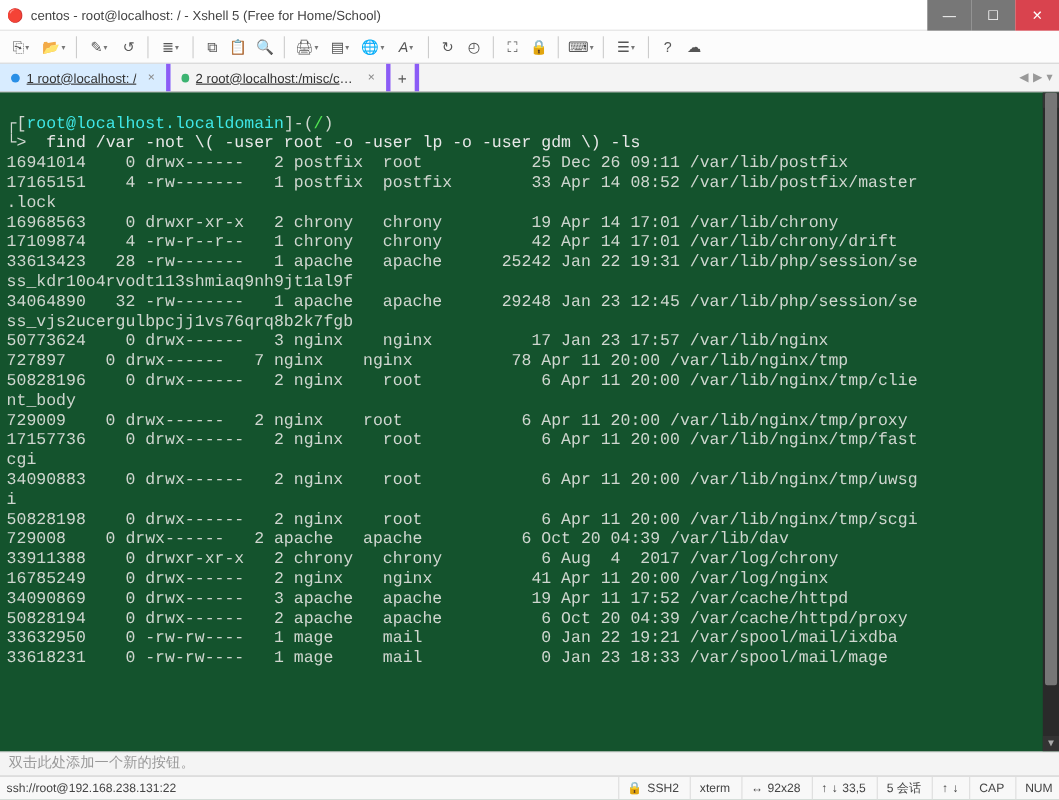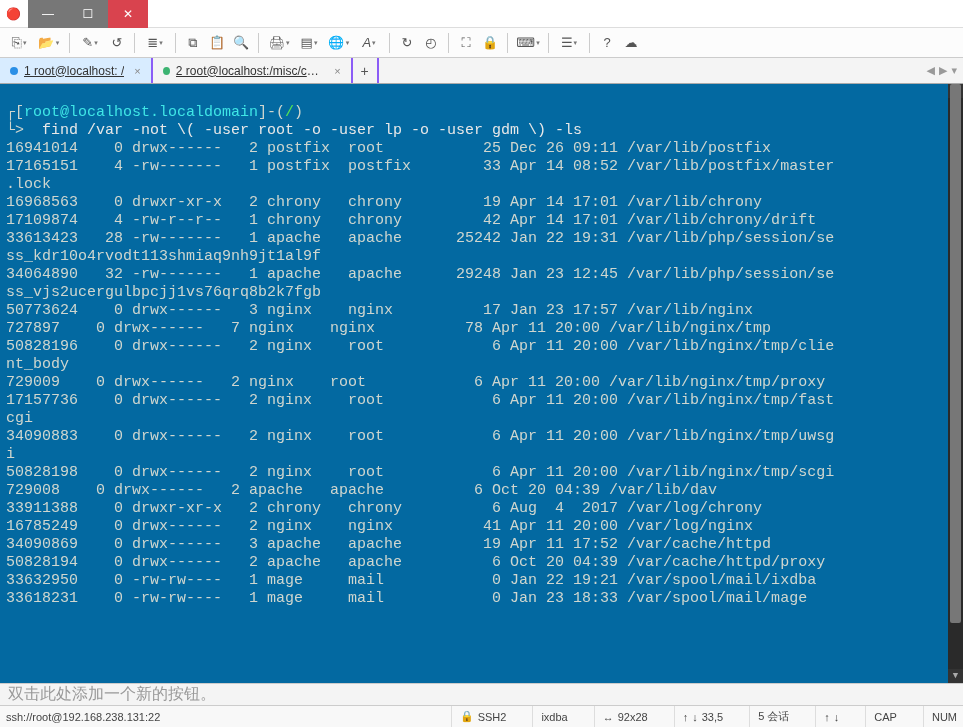--- a/index.html
+++ b/index.html
@@ -60,39 +60,39 @@
   background: #f4f4f4;
   border-bottom: 1px solid #aaa;
   display: flex;
   align-items: stretch;
   position: relative;
 }
 .tab {
   display: flex; align-items: center;
   padding: 0 10px;
   font-size: 12px;
-  border-right: 2px solid #8b5cf6;
+  border-right: 4px solid #8b5cf6;
   cursor: pointer;
   gap: 6px;
   max-width: 200px;
 }
 .tab.active { background: #d8ecff; }
 .tab .dot { width: 8px; height: 8px; border-radius: 50%; background: #3cb371; }
 .tab.active .dot { background: #2a8fe6; }
 .tab .label { white-space: nowrap; overflow: hidden; text-overflow: ellipsis; text-decoration: underline; color: #333; }
 .tab .close { font-size: 11px; color: #888; margin-left: 4px; }
 .tab.addtab { width: 26px; justify-content: center; color: #555; font-size: 14px; }
 .tabbar .nav-right {
   margin-left: auto; display: flex; align-items: center; gap: 4px; padding-right: 6px;
   font-size: 11px; color: #999;
 }
 
 .terminal {
   flex: 1;
-  background: #0369a1;
+  background: #14532d;
   font-family: "Consolas", "Courier New", monospace;
   font-size: 15px;
   line-height: 18px;
   color: #cfd6cf;
   padding: 2px 6px;
   white-space: pre;
   overflow: hidden;
   position: relative;
 }
 .terminal .prompt-line { color: #cfd6cf; }
@@ -111,36 +111,37 @@
 .terminal .scrollbar .arrow {
   position: absolute; left: 0; right: 0; height: 14px;
   display: flex; align-items: center; justify-content: center;
   font-size: 9px; color: #aaa; background: #333;
 }
 .terminal .scrollbar .arrow.up { top: 0; }
 .terminal .scrollbar .arrow.down { bottom: 0; }
 
 .addbtnbar {
   height: 22px; background: #f4f4f4; border-top: 1px solid #ccc;
-  font-size: 16px; color: #999; display: flex; align-items: flex-start; padding: 0 8px;
+  font-size: 13px; color: #999; display: flex; align-items: flex-start; padding: 0 8px;
 }
 .statusbar {
   height: 22px; background: #f8f8f8; border-top: 1px solid #ccc;
   display: flex; align-items: center; font-size: 11px; color: #444;
-  padding: 0 6px; gap: 26px;
+  padding: 0 6px; gap: 10px;
 }
 .statusbar .left { flex: 1; }
 .statusbar .cell { display: flex; align-items: center; gap: 4px; border-left: 1px solid #ddd; padding-left: 8px; height: 100%; }
 .statusbar .icon { font-size: 11px; color: #3a7; }
 </style>
 </head>
 <body>
 
 <div class="titlebar">
   <span class="app-icon">🔴</span>
+  <span class="title">centos - root@localhost: / - Xshell 5 (Free for Home/School)</span>
   <div class="win-btns">
     <div class="win-btn min">—</div>
     <div class="win-btn max">☐</div>
     <div class="win-btn close">✕</div>
   </div>
 </div>
 
 <div class="toolbar">
   <div class="tb-btn dd">⎘</div>
   <div class="tb-btn dd">📂</div>
@@ -233,21 +234,21 @@
 <div class="addbtnbar">
   <span>双击此处添加一个新的按钮。</span>
 </div>
 
 <div class="statusbar">
   <span class="left">ssh://root@192.168.238.131:22</span>
   <span class="cell">
       <span class="icon">🔒</span>
       <span>SSH2</span>
     </span>
-  <span class="cell">ixdba</span>
+  <span class="cell">xterm</span>
   <span class="cell">
       <span>↔</span> 
       <span>92x28</span>
     </span>
   <span class="cell">
       <span>↑</span>
       <span>↓</span> 
       <span>33,5</span>
     </span>
   <span class="cell">5 会话</span>

